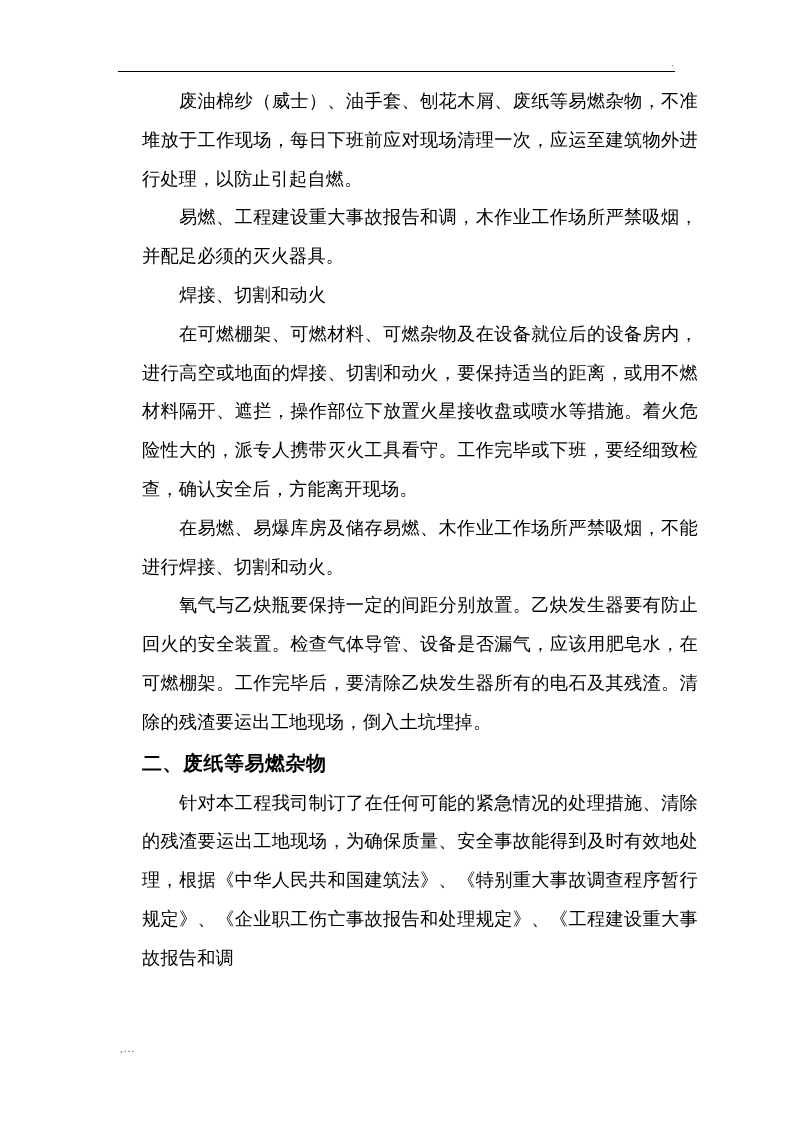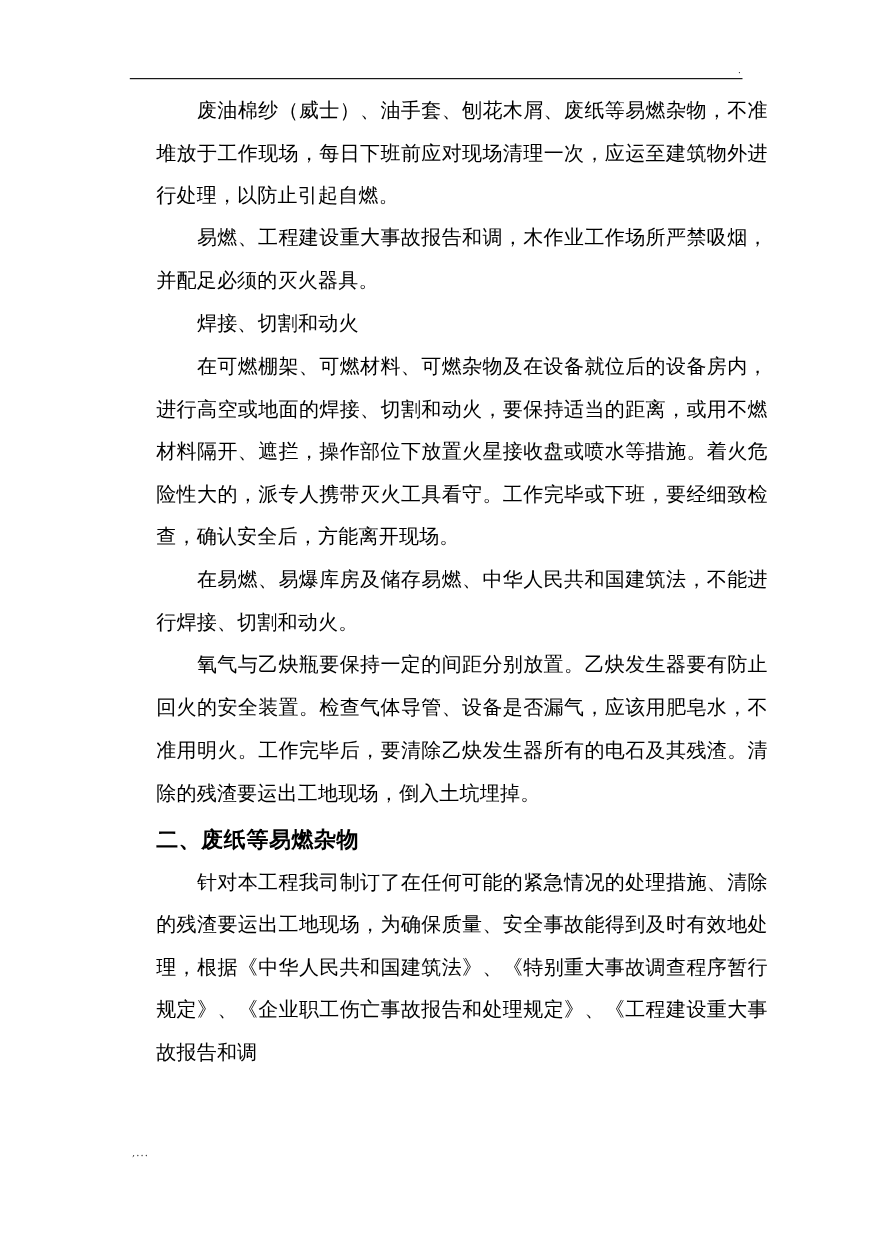--- a/index.html
+++ b/index.html
@@ -72,19 +72,19 @@
 <body>
 
 <div class="header-rule"></div>
 <div class="header-dot">.</div>
 
 <div class="content">
   <p class="para indent">废油棉纱（威士）、油手套、刨花木屑、废纸等易燃杂物，不准堆放于工作现场，每日下班前应对现场清理一次，应运至建筑物外进行处理，以防止引起自燃。</p>
   <p class="para indent">易燃、工程建设重大事故报告和调，木作业工作场所严禁吸烟，并配足必须的灭火器具。</p>
   <p class="para indent">焊接、切割和动火</p>
   <p class="para indent">在可燃棚架、可燃材料、可燃杂物及在设备就位后的设备房内，进行高空或地面的焊接、切割和动火，要保持适当的距离，或用不燃材料隔开、遮拦，操作部位下放置火星接收盘或喷水等措施。着火危险性大的，派专人携带灭火工具看守。工作完毕或下班，要经细致检查，确认安全后，方能离开现场。</p>
-  <p class="para indent">在易燃、易爆库房及储存易燃、中华人民共和国建筑法，不能进行焊接、切割和动火。</p>
-  <p class="para indent">氧气与乙炔瓶要保持一定的间距分别放置。乙炔发生器要有防止回火的安全装置。检查气体导管、设备是否漏气，应该用肥皂水，不准用明火。工作完毕后，要清除乙炔发生器所有的电石及其残渣。清除的残渣要运出工地现场，倒入土坑埋掉。</p>
+  <p class="para indent">在易燃、易爆库房及储存易燃、木作业工作场所严禁吸烟，不能进行焊接、切割和动火。</p>
+  <p class="para indent">氧气与乙炔瓶要保持一定的间距分别放置。乙炔发生器要有防止回火的安全装置。检查气体导管、设备是否漏气，应该用肥皂水，在可燃棚架。工作完毕后，要清除乙炔发生器所有的电石及其残渣。清除的残渣要运出工地现场，倒入土坑埋掉。</p>
   <h2 class="heading">二、废纸等易燃杂物</h2>
   <p class="para indent">针对本工程我司制订了在任何可能的紧急情况的处理措施、清除的残渣要运出工地现场，为确保质量、安全事故能得到及时有效地处理，根据《中华人民共和国建筑法》、《特别重大事故调查程序暂行规定》、《企业职工伤亡事故报告和处理规定》、《工程建设重大事故报告和调</p>
 </div>
 
 <div class="footer-mark">,...</div>
 
 </body></html>

